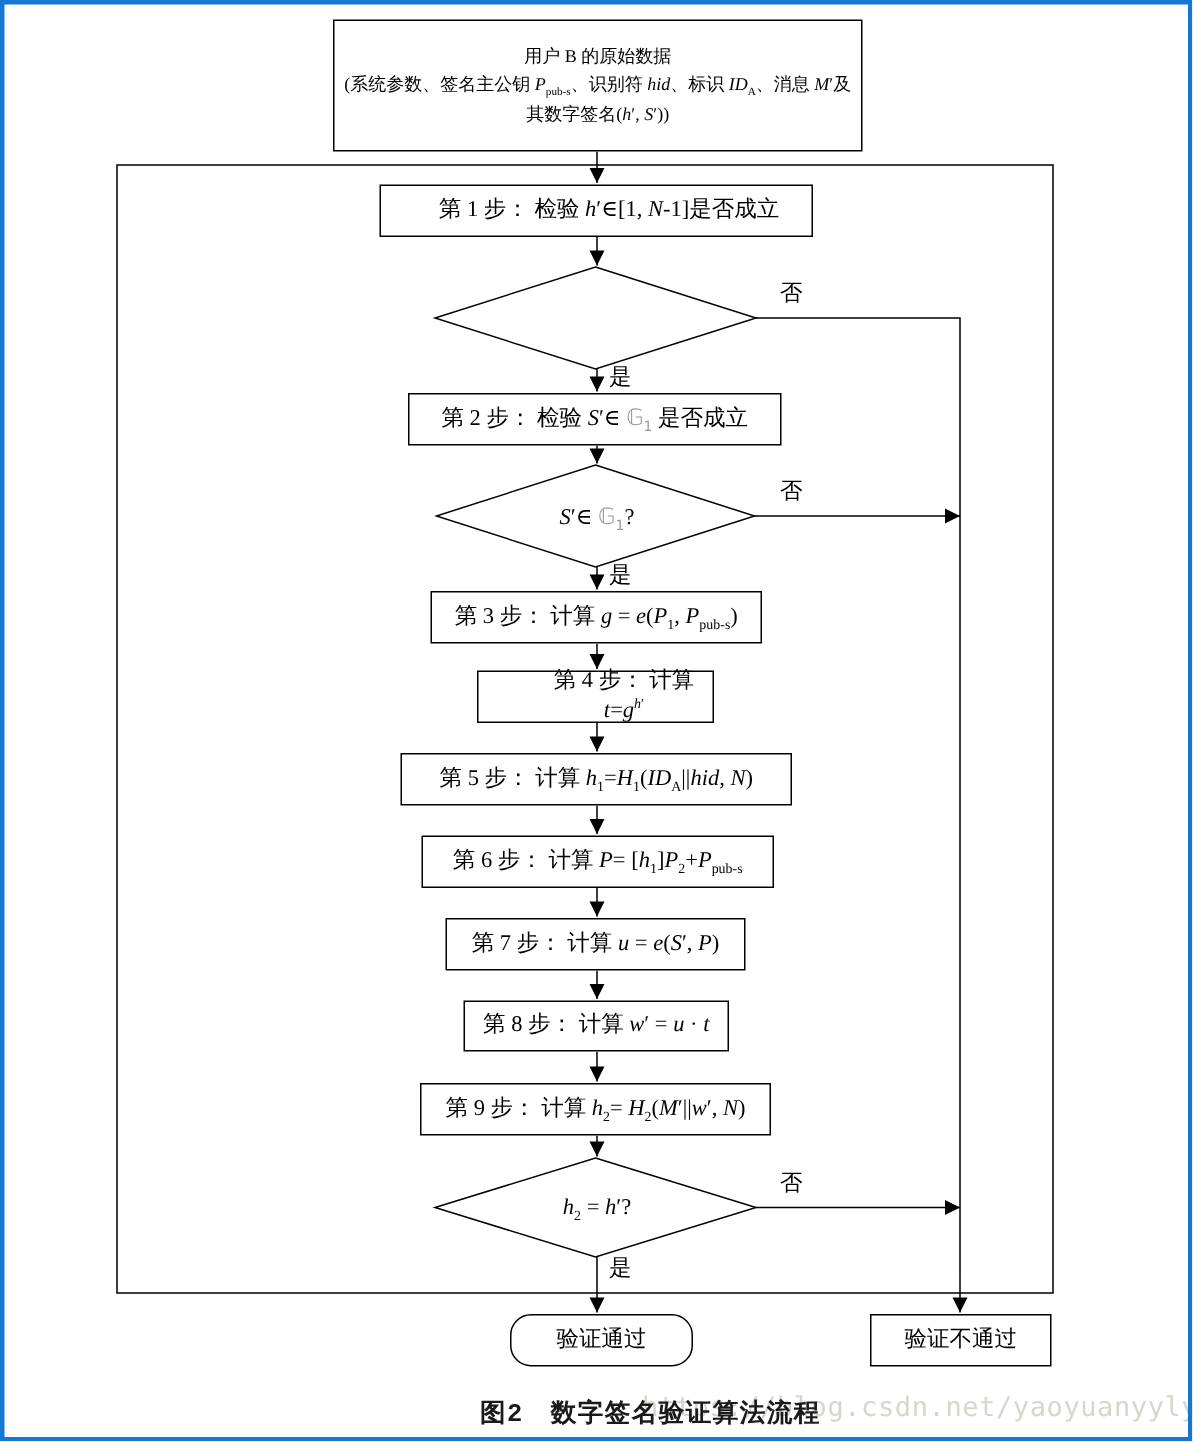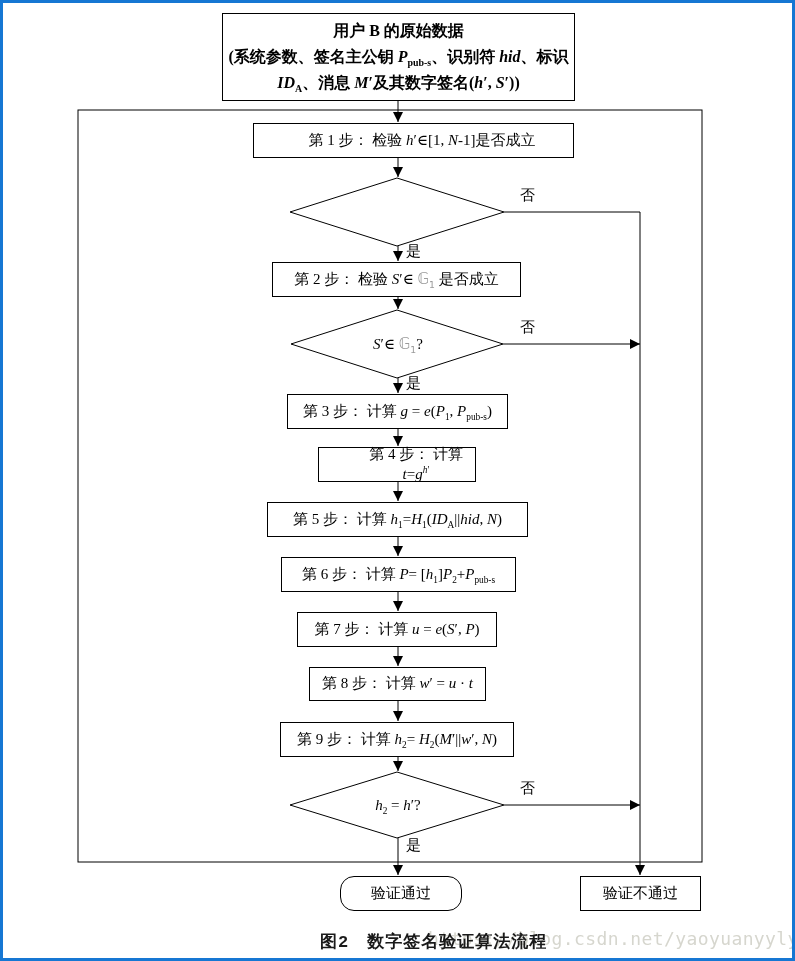--- a/index.html
+++ b/index.html
@@ -26,21 +26,21 @@
   .box{
     position:absolute;border:1px solid #000;background:#fff;z-index:2;
     display:flex;flex-direction:column;align-items:center;justify-content:center;
     font-size:15px;text-align:center;line-height:1.3;padding:0 4px;
   }
   .dlabel{
     position:absolute;z-index:2;display:flex;align-items:center;justify-content:center;
     font-size:15px;text-align:center;background:transparent;
   }
   .tag{position:absolute;z-index:3;font-size:15px;}
-  .source-box{line-height:1.62;font-size:16px;font-weight:bold;}
+  .source-box{line-height:1.62;font-size:12px;}
   sub,sup{font-size:0.62em;line-height:0;}
   .bb{color:var(--math-gray);font-family:"DejaVu Sans",sans-serif;}
   .caption{
     position:absolute;left:320px;top:930px;z-index:5;
     font-family:Liberation Mono, monospace;
     font-weight:bold;font-size:17px;letter-spacing:1px;color:#1a1a1a;
   }
   .watermark{
     position:absolute;left:428px;top:928px;z-index:4;
     font-family:"DejaVu Sans Mono",monospace;
@@ -82,21 +82,21 @@
     <polygon points="397,178 504,212 397,246 290,212"></polygon>
     <polygon points="397,310 503,344 397,378 291,344"></polygon>
     <polygon points="397,772 504,805 397,838 290,805"></polygon>
   </svg>
 
   <div class="box source-box" style="left:222px;top:13px;width:353px;height:88px;">
     <div>用户 B 的原始数据</div>
     <div>(系统参数、签名主公钥 <i>P</i><sub>pub-s</sub>、识别符 <i>hid</i>、标识 <i>ID</i><sub>A</sub>、消息 <i>M</i>′及其数字签名(<i>h</i>′, <i>S</i>′))</div>
   </div>
 
-  <div class="box" style="left:253px;top:123px;width:321px;height:35px;padding-left:21px;">
+  <div class="box" style="left:253px;top:123px;width:289px;height:35px;padding-left:21px;">
     <span>第 1 步： 检验 <i>h</i>′∈[1, <i>N</i>-1]是否成立</span>
   </div>
   <div class="box" style="left:272px;top:262px;width:249px;height:35px;">
     <span>第 2 步： 检验 <i>S</i>′∈ <span class="bb">𝔾<sub>1</sub></span> 是否成立</span>
   </div>
   <div class="box" style="left:287px;top:394px;width:221px;height:35px;">
     <span>第 3 步： 计算 <i>g</i> = <i>e</i>(<i>P</i><sub>1</sub>, <i>P</i><sub>pub-s</sub>)</span>
   </div>
   <div class="box" style="left:318px;top:447px;width:158px;height:35px;padding-left:42px;">
     <span>第 4 步： 计算 <i>t</i>=<i>g</i><sup><i>h</i>′</sup></span>

